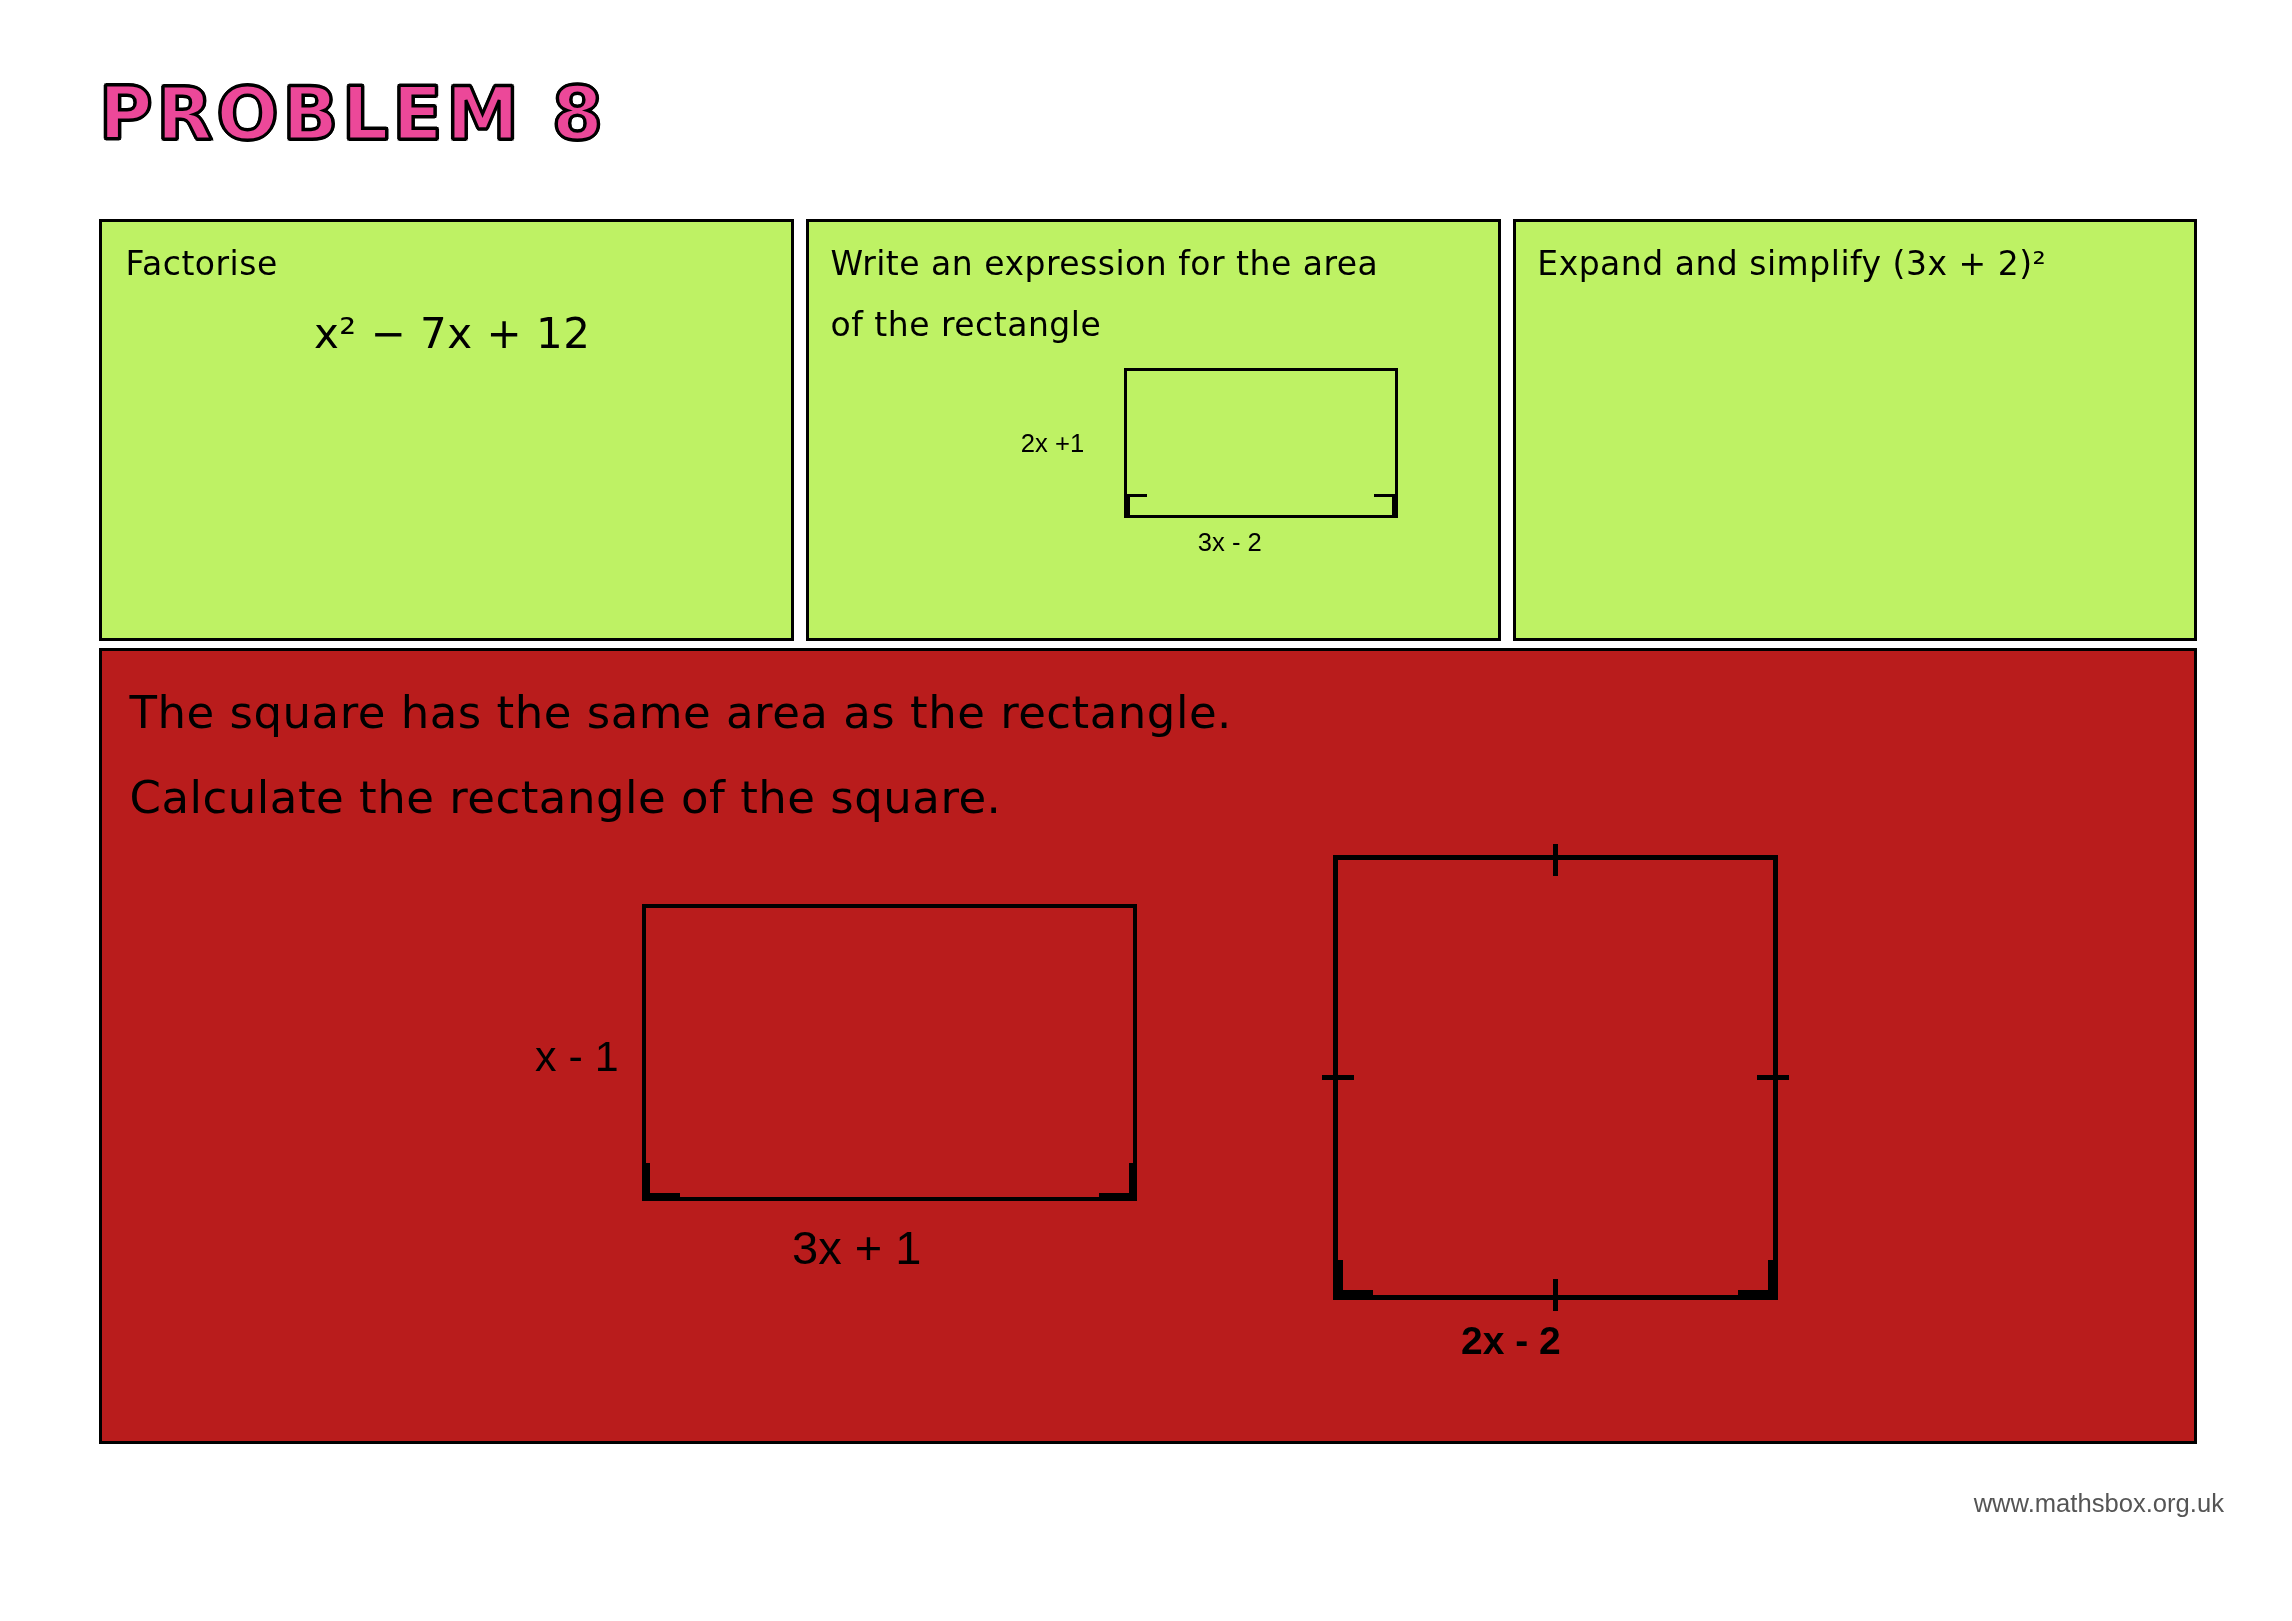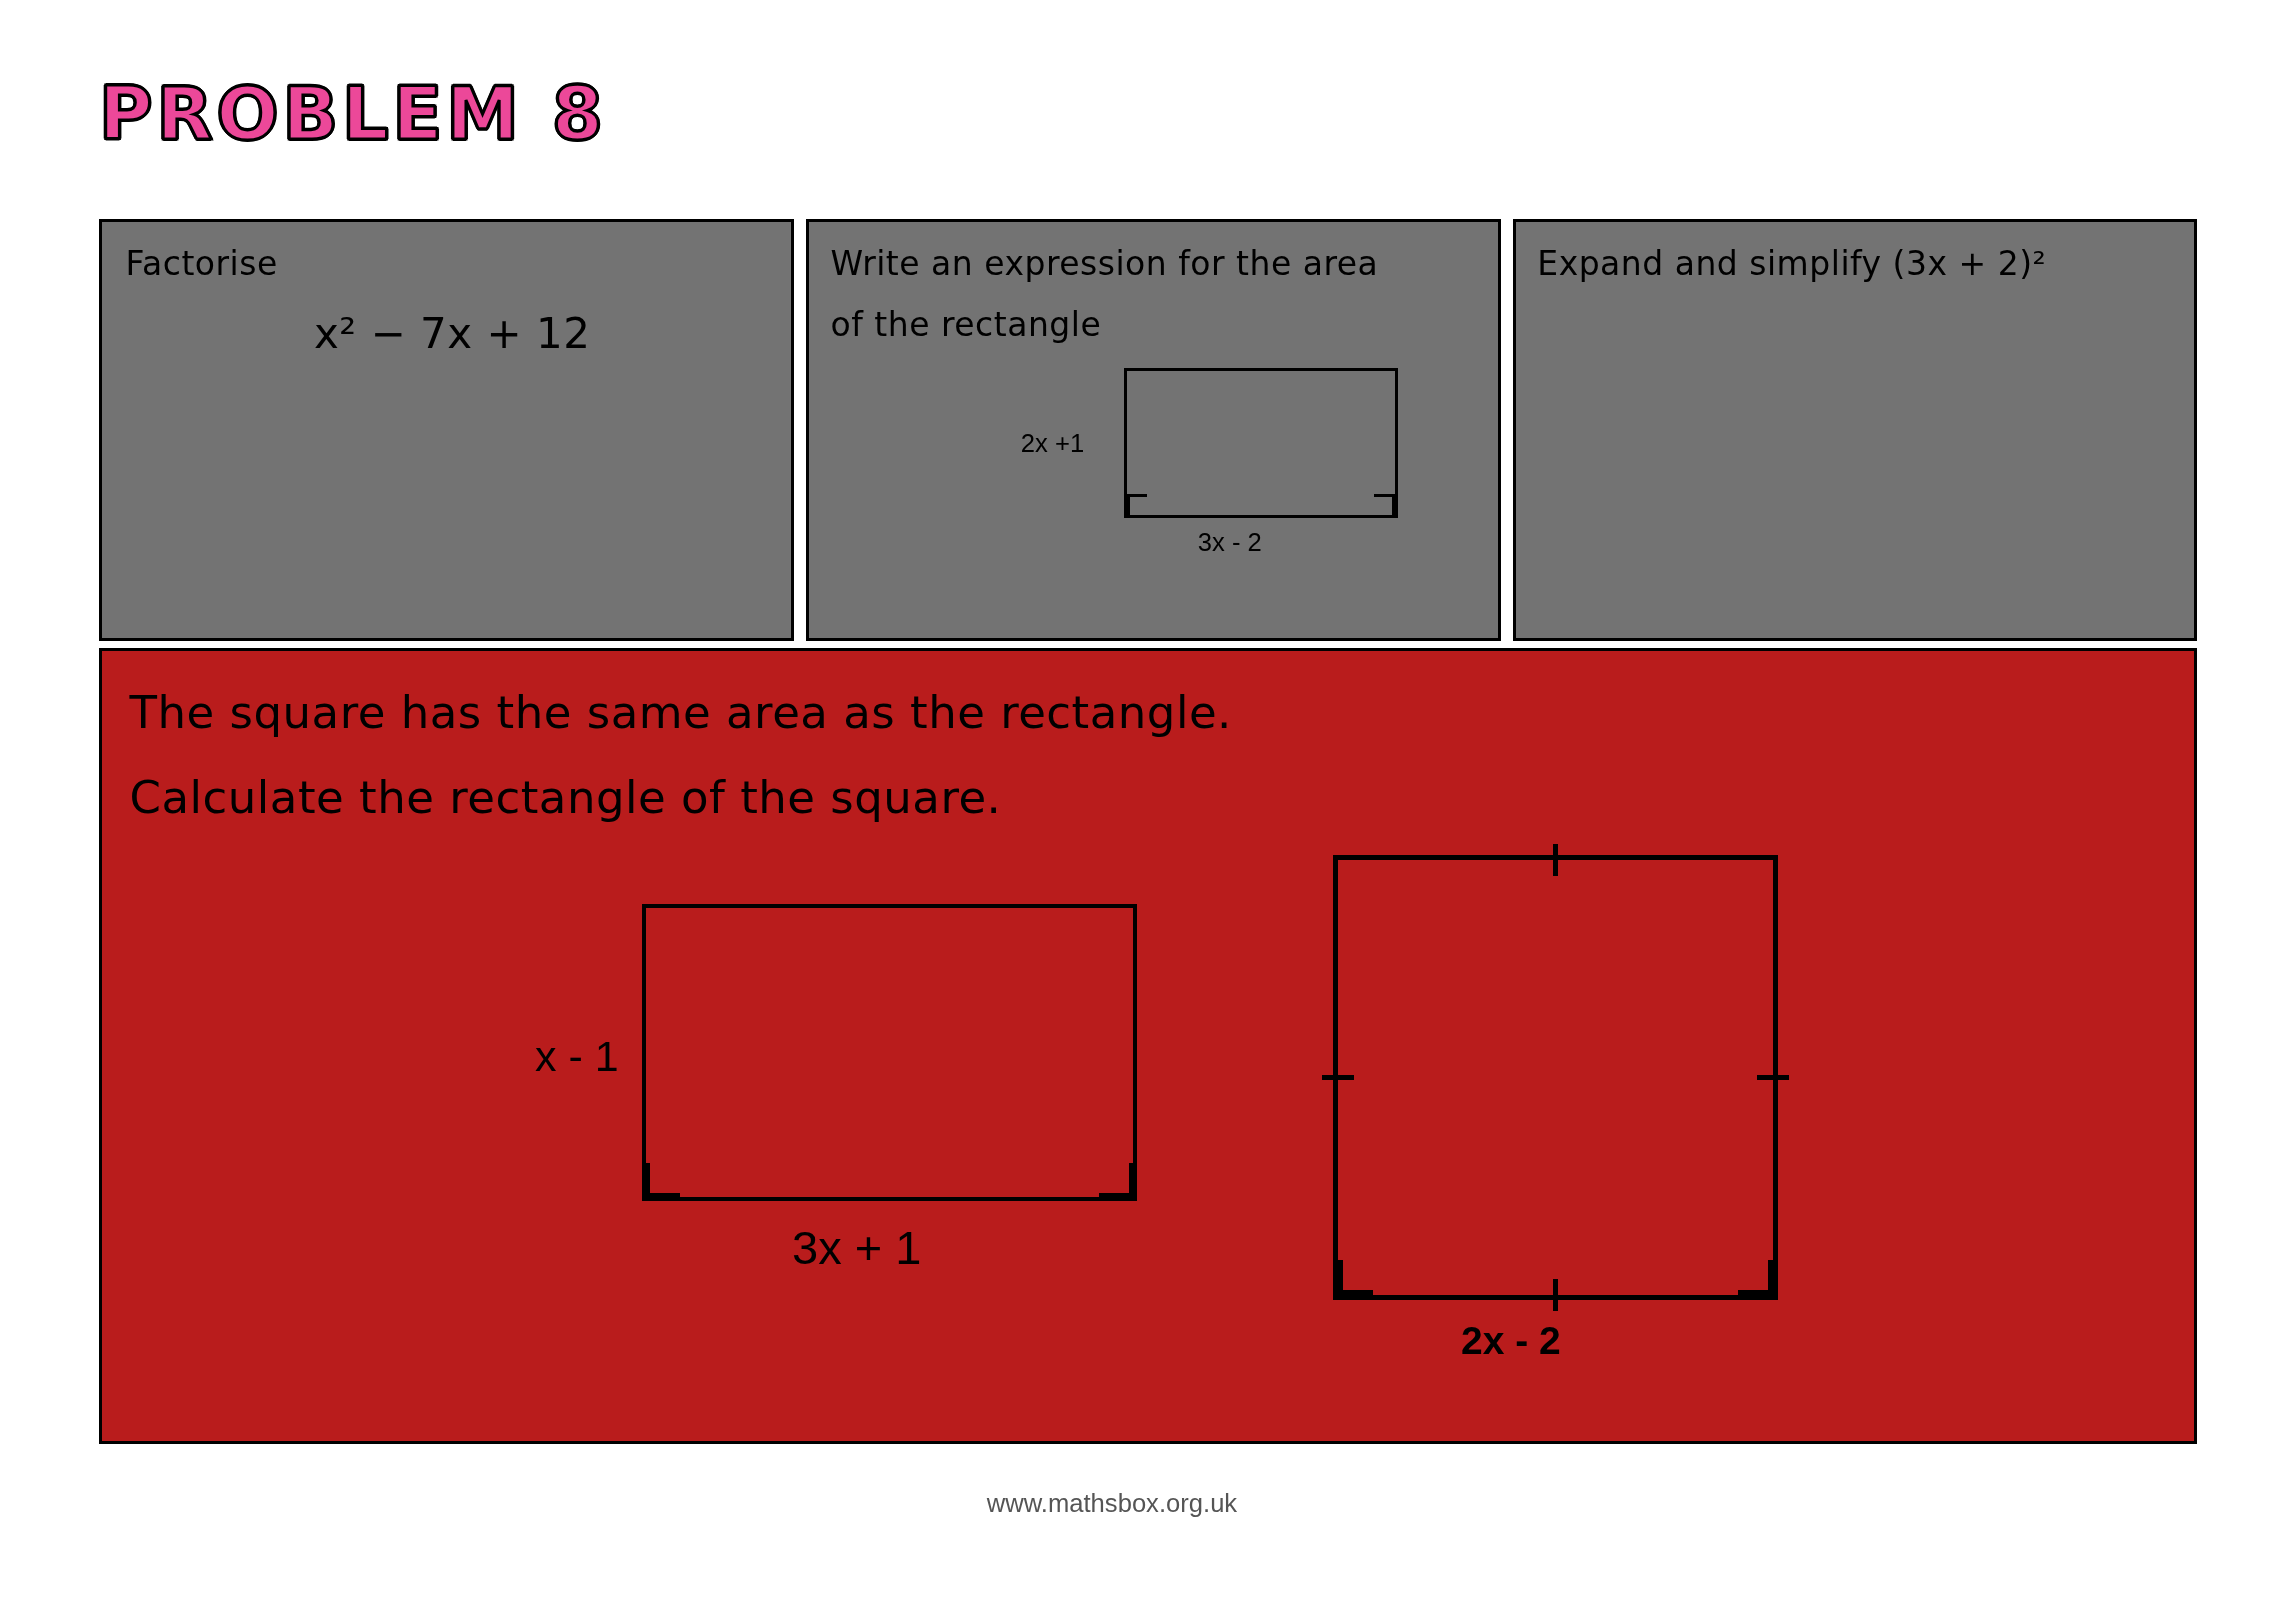--- a/index.html
+++ b/index.html
@@ -38,21 +38,21 @@
     top: 219px;
     width: 2098px;
     height: 422px;
     display: flex;
     gap: 11.8px;
   }
   .qbox {
     border: 3.9px solid #000;
     box-sizing: border-box;
     position: relative;
-    background: #737373;
+    background: #bef264;
   }
   .qbox.b1 { width: 695px; }
   .qbox.b2 { width: 695px; }
   .qbox.b3 { width: 684px; }
 
   .q-text {
     position: absolute;
     font-family: "DejaVu Sans", sans-serif;
     font-size: 33px;
     letter-spacing: 0.5px;
@@ -181,21 +181,21 @@
     font-weight: bold;
     font-family: "Liberation Sans", sans-serif;
   }
 
   
   .footer {
     position: absolute;
     left: 0;
     top: 1489px;
     width: 2224px;
-    text-align: center;
+    text-align: right;
     font-size: 25.6px;
     color: #555;
     font-family: "Liberation Sans", sans-serif;
   }
 </style>
 </head>
 <body>
 
 <div class="page-title">PROBLEM 8</div>
 

